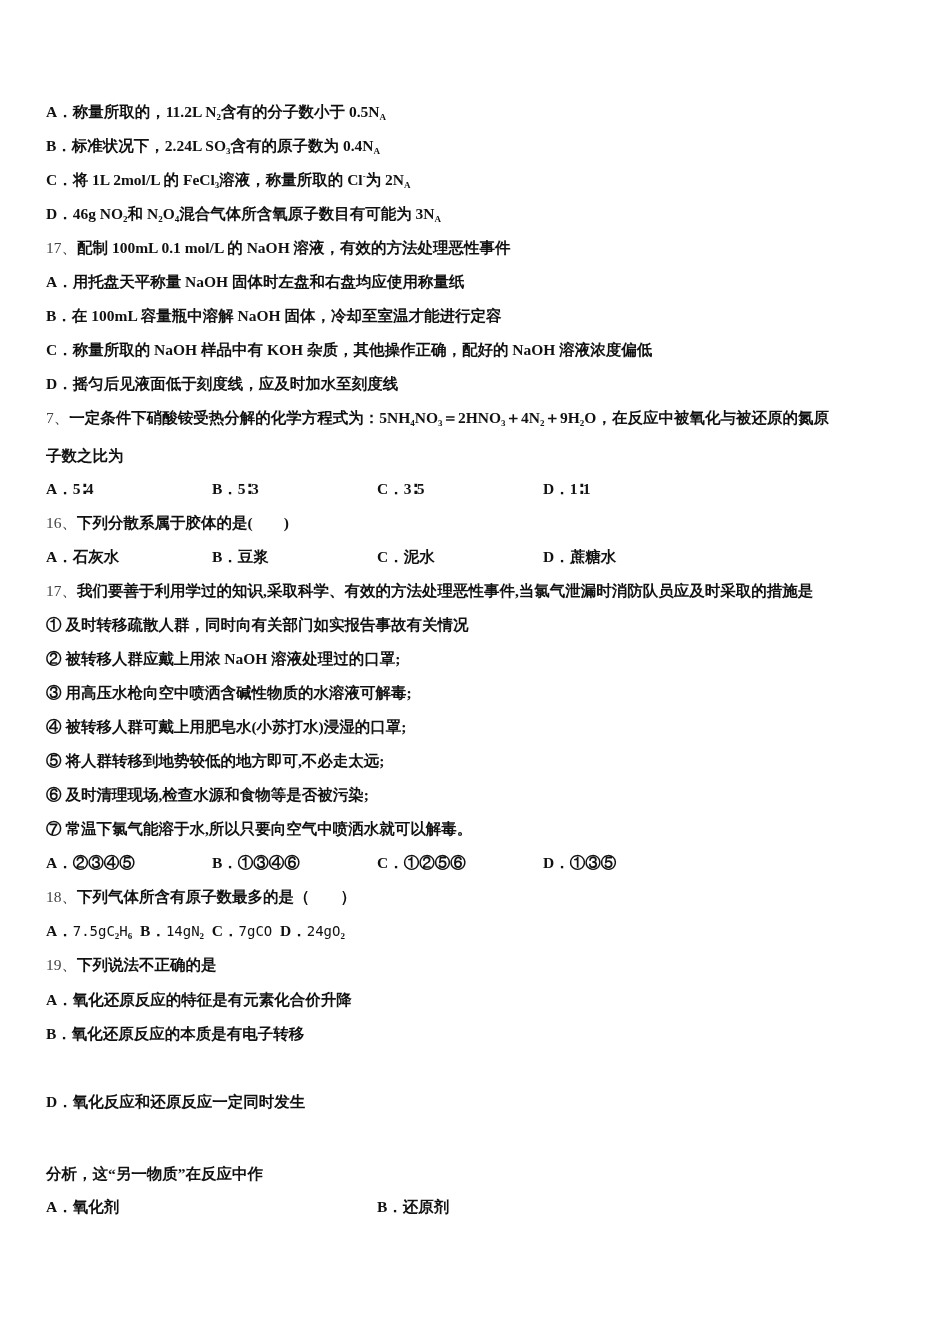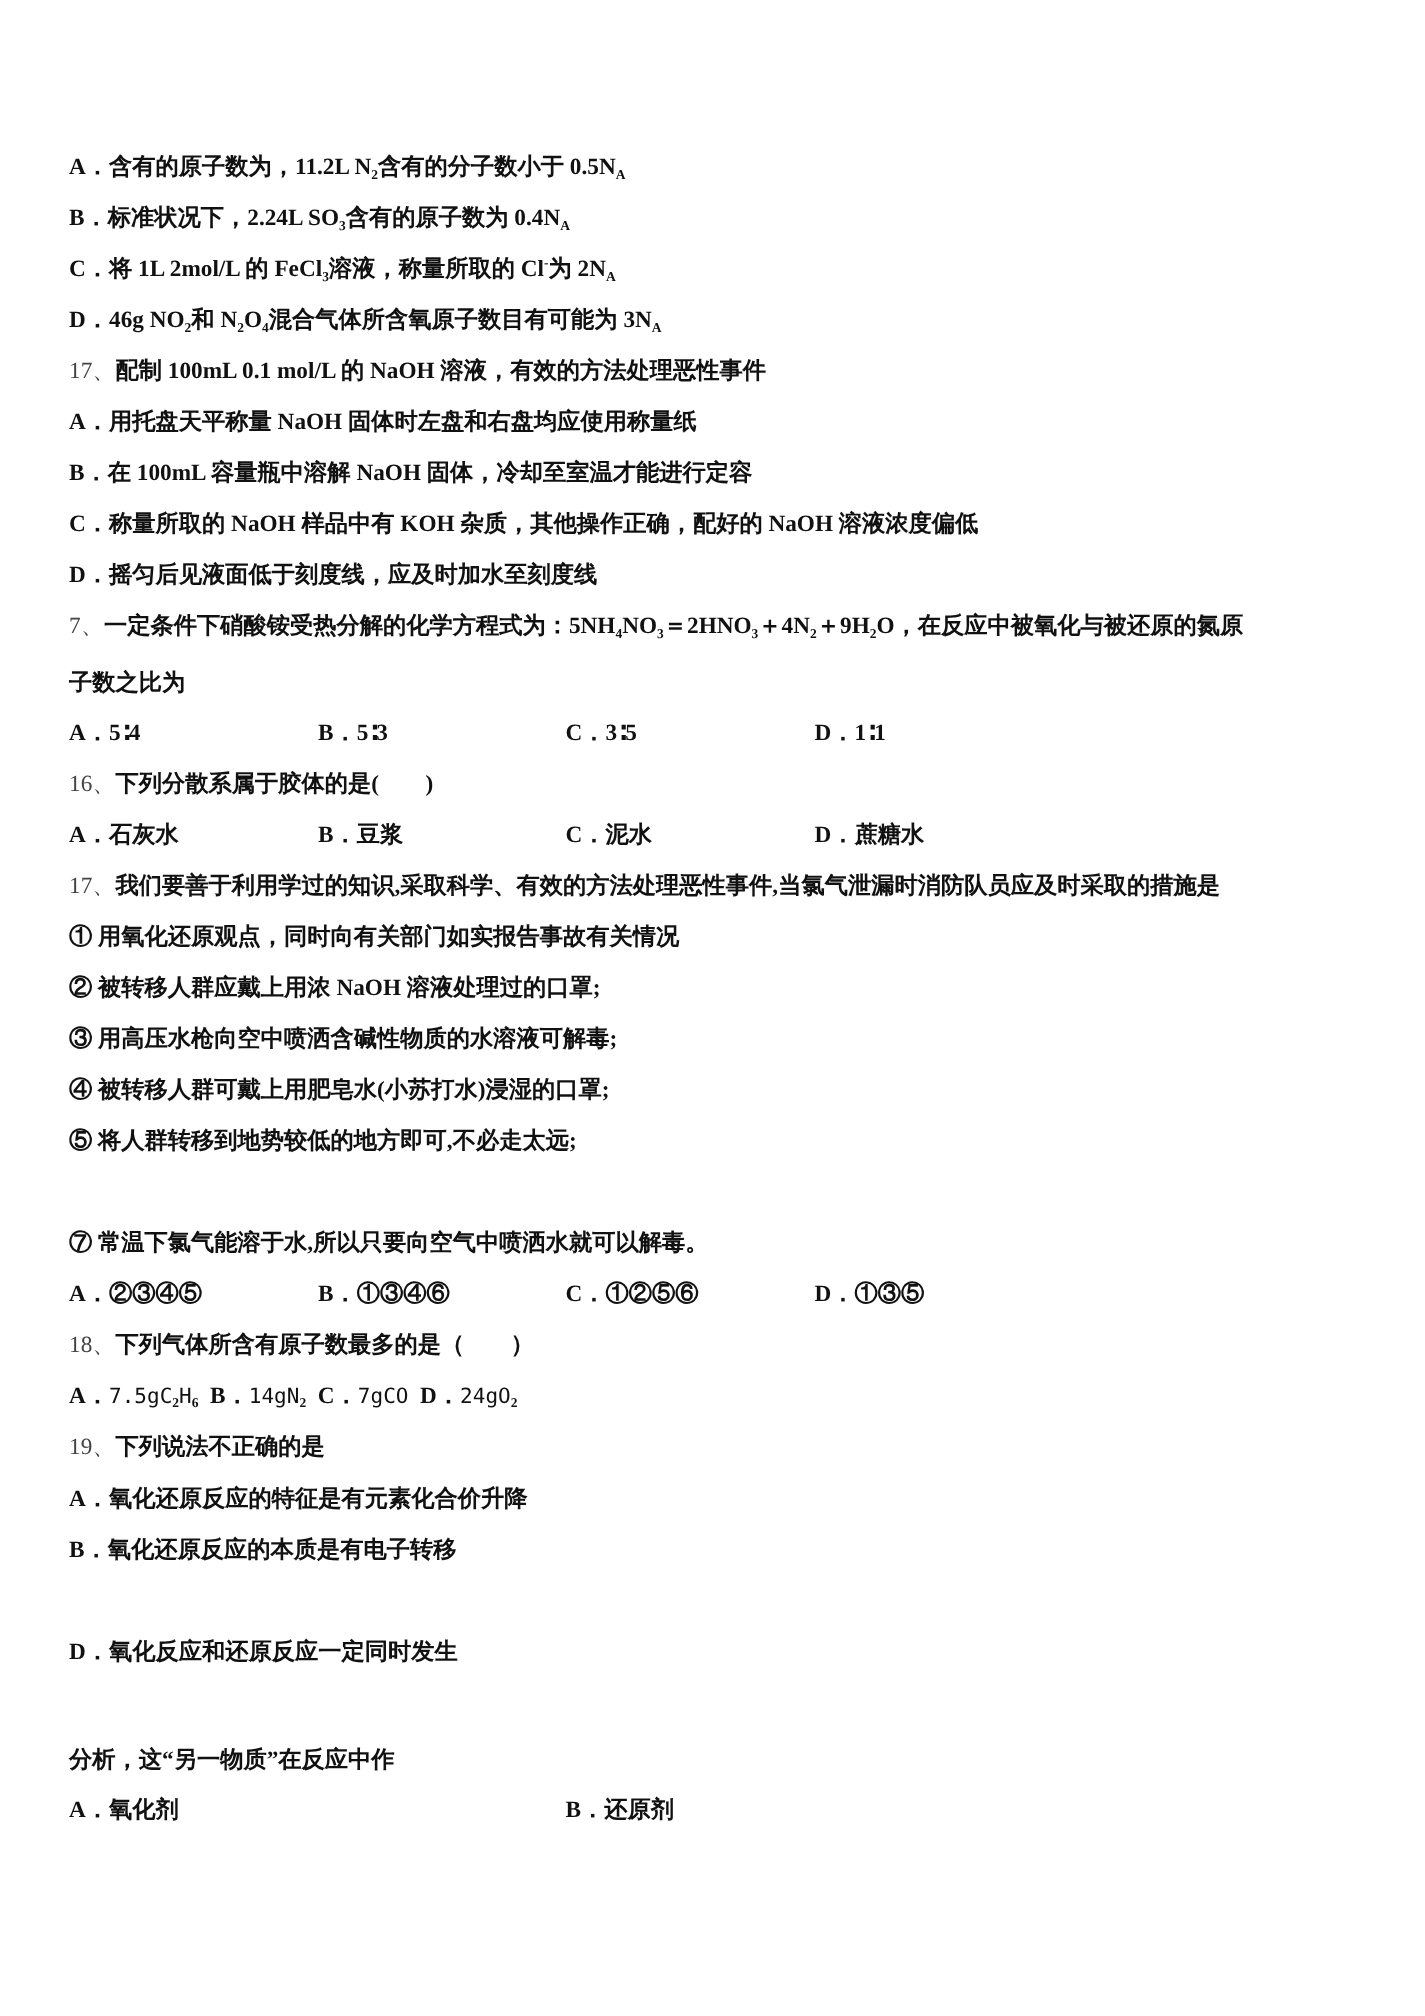--- a/index.html
+++ b/index.html
@@ -18,21 +18,21 @@
     .mono { font-family: "DejaVu Sans Mono", "Liberation Mono", monospace; font-weight: normal; font-size: 14px; }
     sub, sup { font-size: 9px; line-height: 0; }
     sub { vertical-align: -3px; }
     sup { vertical-align: 6px; }
   </style>
 </head>
 <body>
 
 <div class="page">
 
-  <div class="line" style="top:102px"><span>A．</span><span>含有的原子数为，11.2L N</span><sub>2</sub><span>含有的分子数小于 0.5N</span><sub>A</sub></div>
+  <div class="line" style="top:102px"><span>A．</span><span>称量所取的，11.2L N</span><sub>2</sub><span>含有的分子数小于 0.5N</span><sub>A</sub></div>
   <div class="line" style="top:136px"><span>B．</span><span>标准状况下，2.24L SO</span><sub>3</sub><span>含有的原子数为 0.4N</span><sub>A</sub></div>
   <div class="line" style="top:170px"><span>C．</span><span>将 1L 2mol/L 的 FeCl</span><sub>3</sub><span>溶液，称量所取的 Cl</span><sup>-</sup><span>为 2N</span><sub>A</sub></div>
   <div class="line" style="top:204px"><span>D．</span><span>46g NO</span><sub>2</sub><span>和 N</span><sub>2</sub><span>O</span><sub>4</sub><span>混合气体所含氧原子数目有可能为 3N</span><sub>A</sub></div>
 
   <div class="line" style="top:238px"><span class="qnum">17、</span><span>配制 100mL 0.1 mol/L 的 NaOH 溶液，有效的方法处理恶性事件</span></div>
   <div class="line" style="top:272px"><span>A．</span><span>用托盘天平称量 NaOH 固体时左盘和右盘均应使用称量纸</span></div>
   <div class="line" style="top:306px"><span>B．</span><span>在 100mL 容量瓶中溶解 NaOH 固体，冷却至室温才能进行定容</span></div>
   <div class="line" style="top:340px"><span>C．</span><span>称量所取的 NaOH 样品中有 KOH 杂质，其他操作正确，配好的 NaOH 溶液浓度偏低</span></div>
   <div class="line" style="top:374px"><span>D．</span><span>摇匀后见液面低于刻度线，应及时加水至刻度线</span></div>
 
@@ -43,25 +43,26 @@
   <div class="opt" style="left:377px;top:479px"><span>C．</span><span>3∶5</span></div>
   <div class="opt" style="left:543px;top:479px"><span>D．</span><span>1∶1</span></div>
 
   <div class="line" style="top:513px"><span class="qnum">16、</span><span>下列分散系属于胶体的是(　　)</span></div>
   <div class="opt" style="left:46px;top:547px"><span>A．</span><span>石灰水</span></div>
   <div class="opt" style="left:212px;top:547px"><span>B．</span><span>豆浆</span></div>
   <div class="opt" style="left:377px;top:547px"><span>C．</span><span>泥水</span></div>
   <div class="opt" style="left:543px;top:547px"><span>D．</span><span>蔗糖水</span></div>
 
   <div class="line" style="top:581px"><span class="qnum">17、</span><span>我们要善于利用学过的知识,采取科学、有效的方法处理恶性事件,当氯气泄漏时消防队员应及时采取的措施是</span></div>
-  <div class="line" style="top:615px"><span>① 用氧化还原观点，同时向有关部门如实报告事故有关情况</span></div>
+  <div class="line" style="top:615px"><span>① 及时转移疏散人群，同时向有关部门如实报告事故有关情况</span></div>
   <div class="line" style="top:649px"><span>② 被转移人群应戴上用浓 NaOH 溶液处理过的口罩;</span></div>
   <div class="line" style="top:683px"><span>③ 用高压水枪向空中喷洒含碱性物质的水溶液可解毒;</span></div>
   <div class="line" style="top:717px"><span>④ 被转移人群可戴上用肥皂水(小苏打水)浸湿的口罩;</span></div>
   <div class="line" style="top:751px"><span>⑤ 将人群转移到地势较低的地方即可,不必走太远;</span></div>
+  <div class="line" style="top:785px"><span>⑥ 及时清理现场,检查水源和食物等是否被污染;</span></div>
   <div class="line" style="top:819px"><span>⑦ 常温下氯气能溶于水,所以只要向空气中喷洒水就可以解毒。</span></div>
   <div class="opt" style="left:46px;top:853px"><span>A．</span><span>②③④⑤</span></div>
   <div class="opt" style="left:212px;top:853px"><span>B．</span><span>①③④⑥</span></div>
   <div class="opt" style="left:377px;top:853px"><span>C．</span><span>①②⑤⑥</span></div>
   <div class="opt" style="left:543px;top:853px"><span>D．</span><span>①③⑤</span></div>
 
   <div class="line" style="top:887px"><span class="qnum">18、</span><span>下列气体所含有原子数最多的是（　　）</span></div>
   <div class="line" style="top:921px">
     <span><span>A．</span><span class="mono">7.5gC</span><sub>2</sub><span class="mono">H</span><sub>6</sub></span>&nbsp;
     <span><span>B．</span><span class="mono">14gN</span><sub>2</sub></span>&nbsp;

